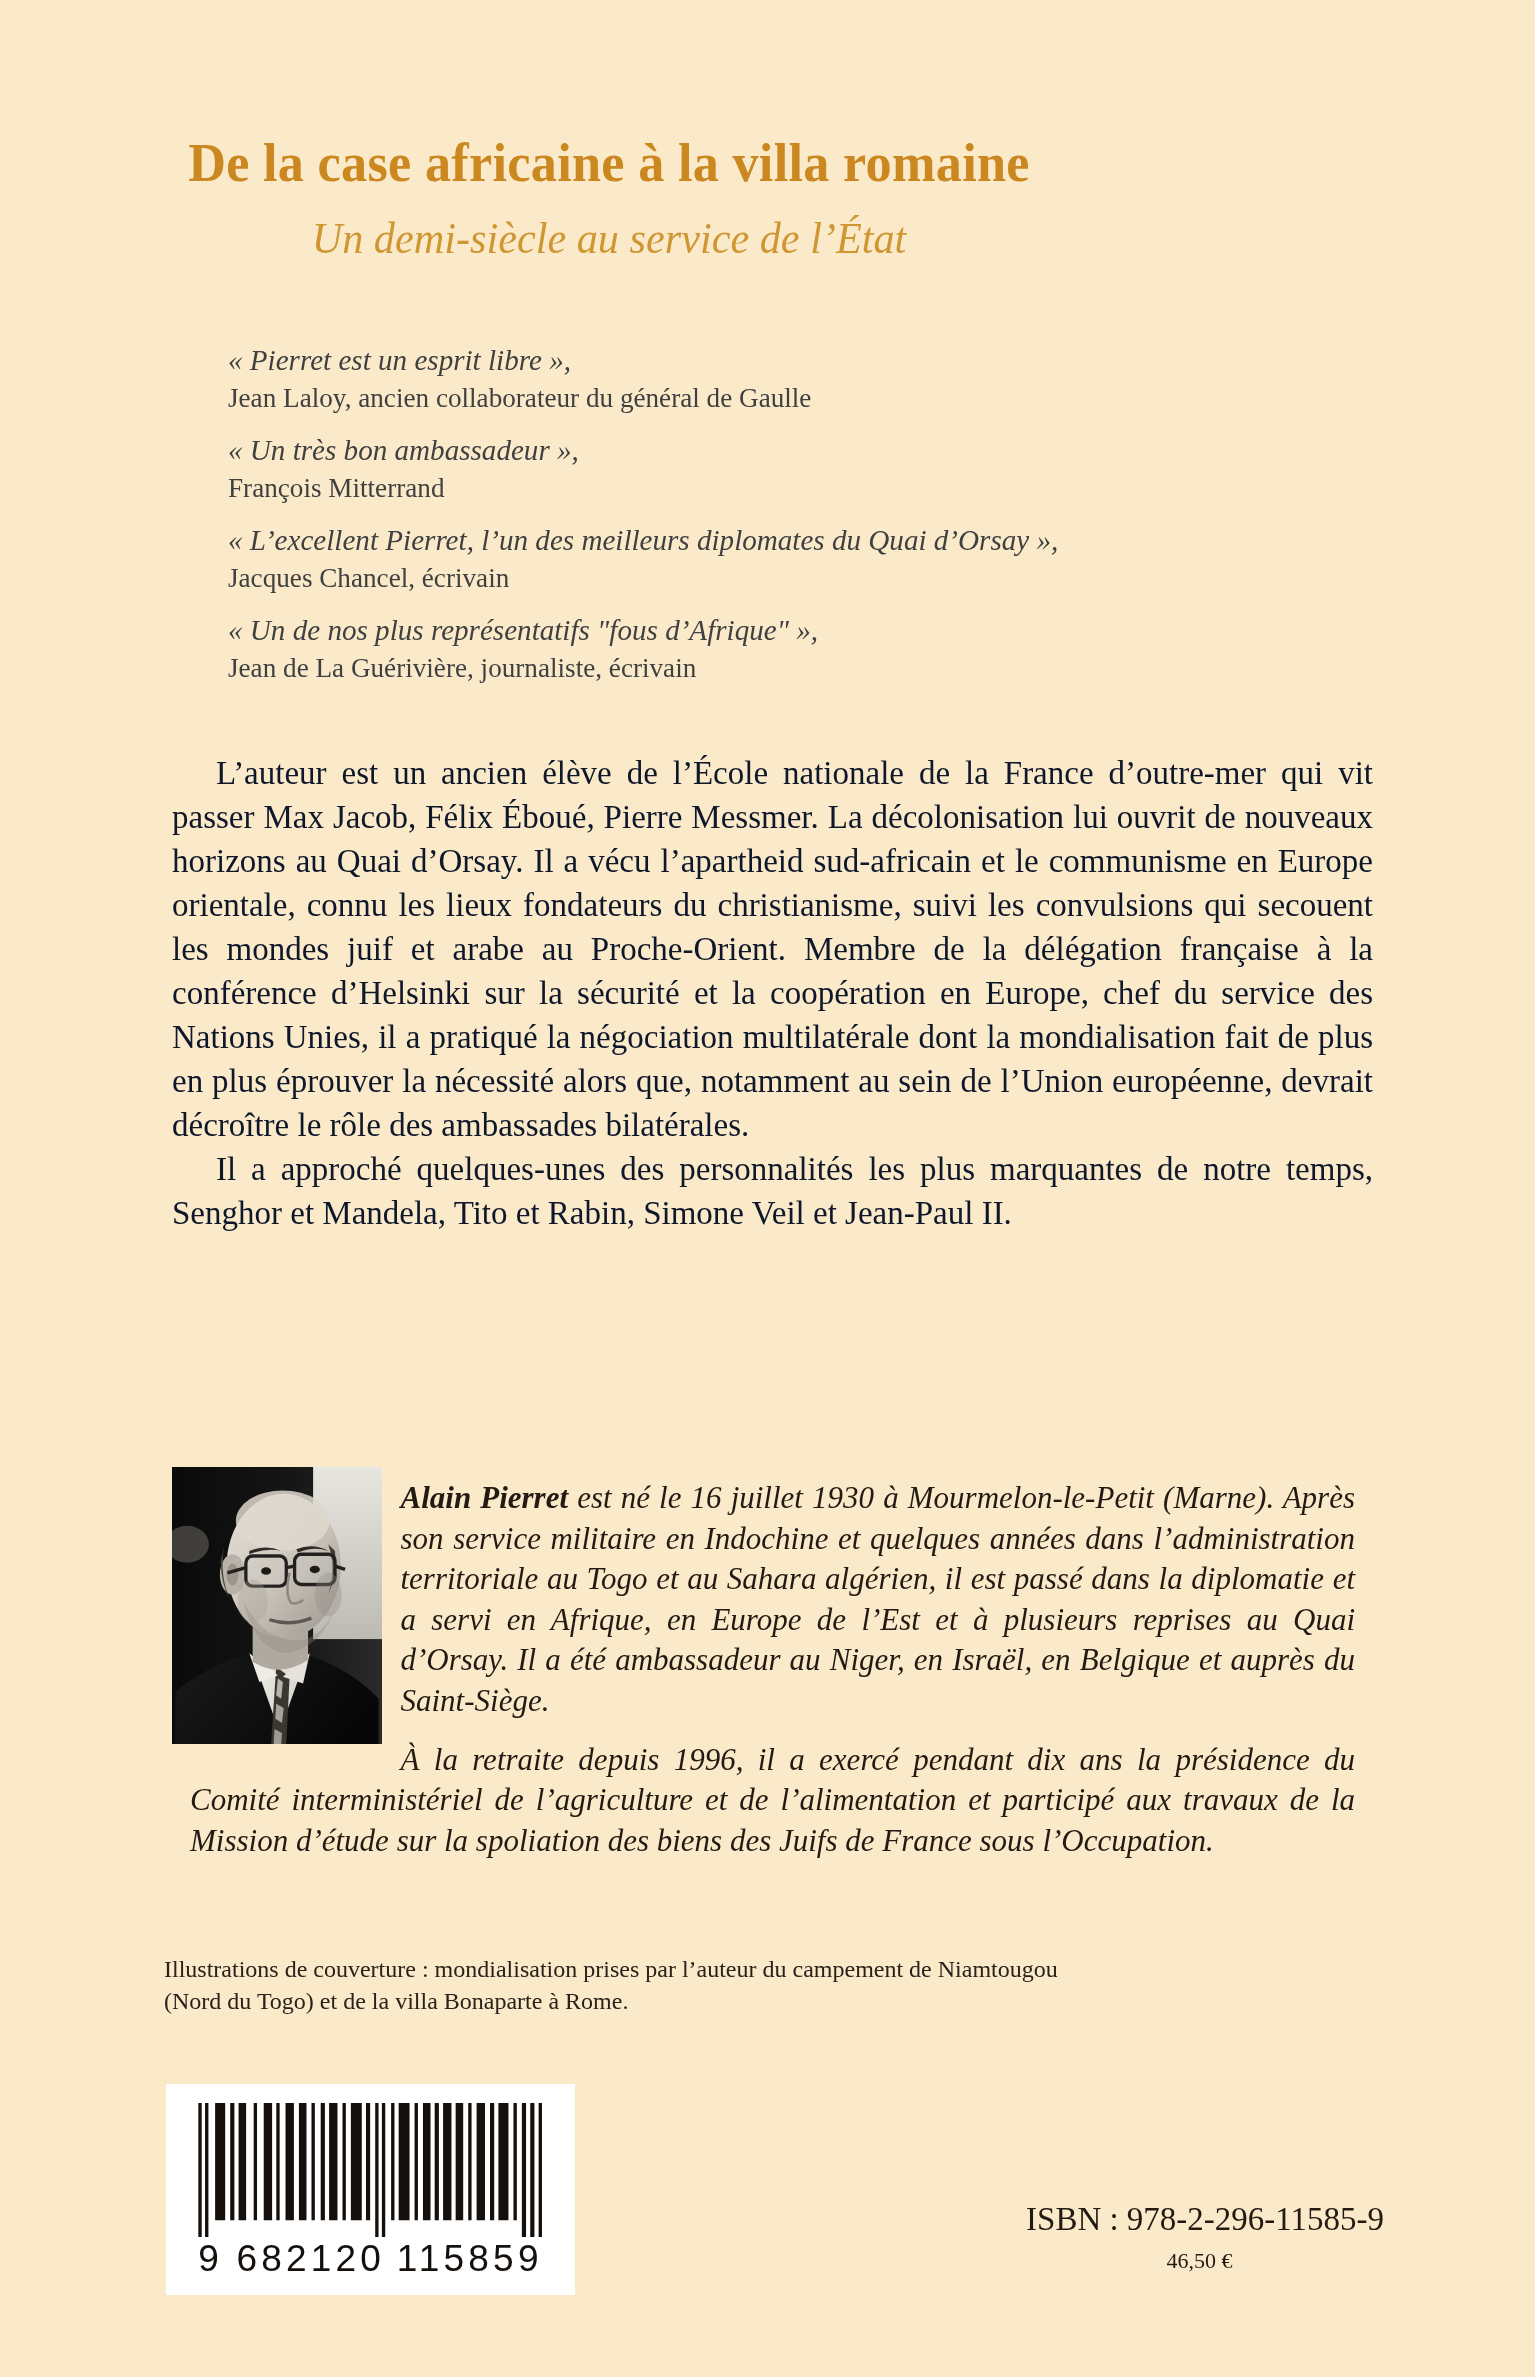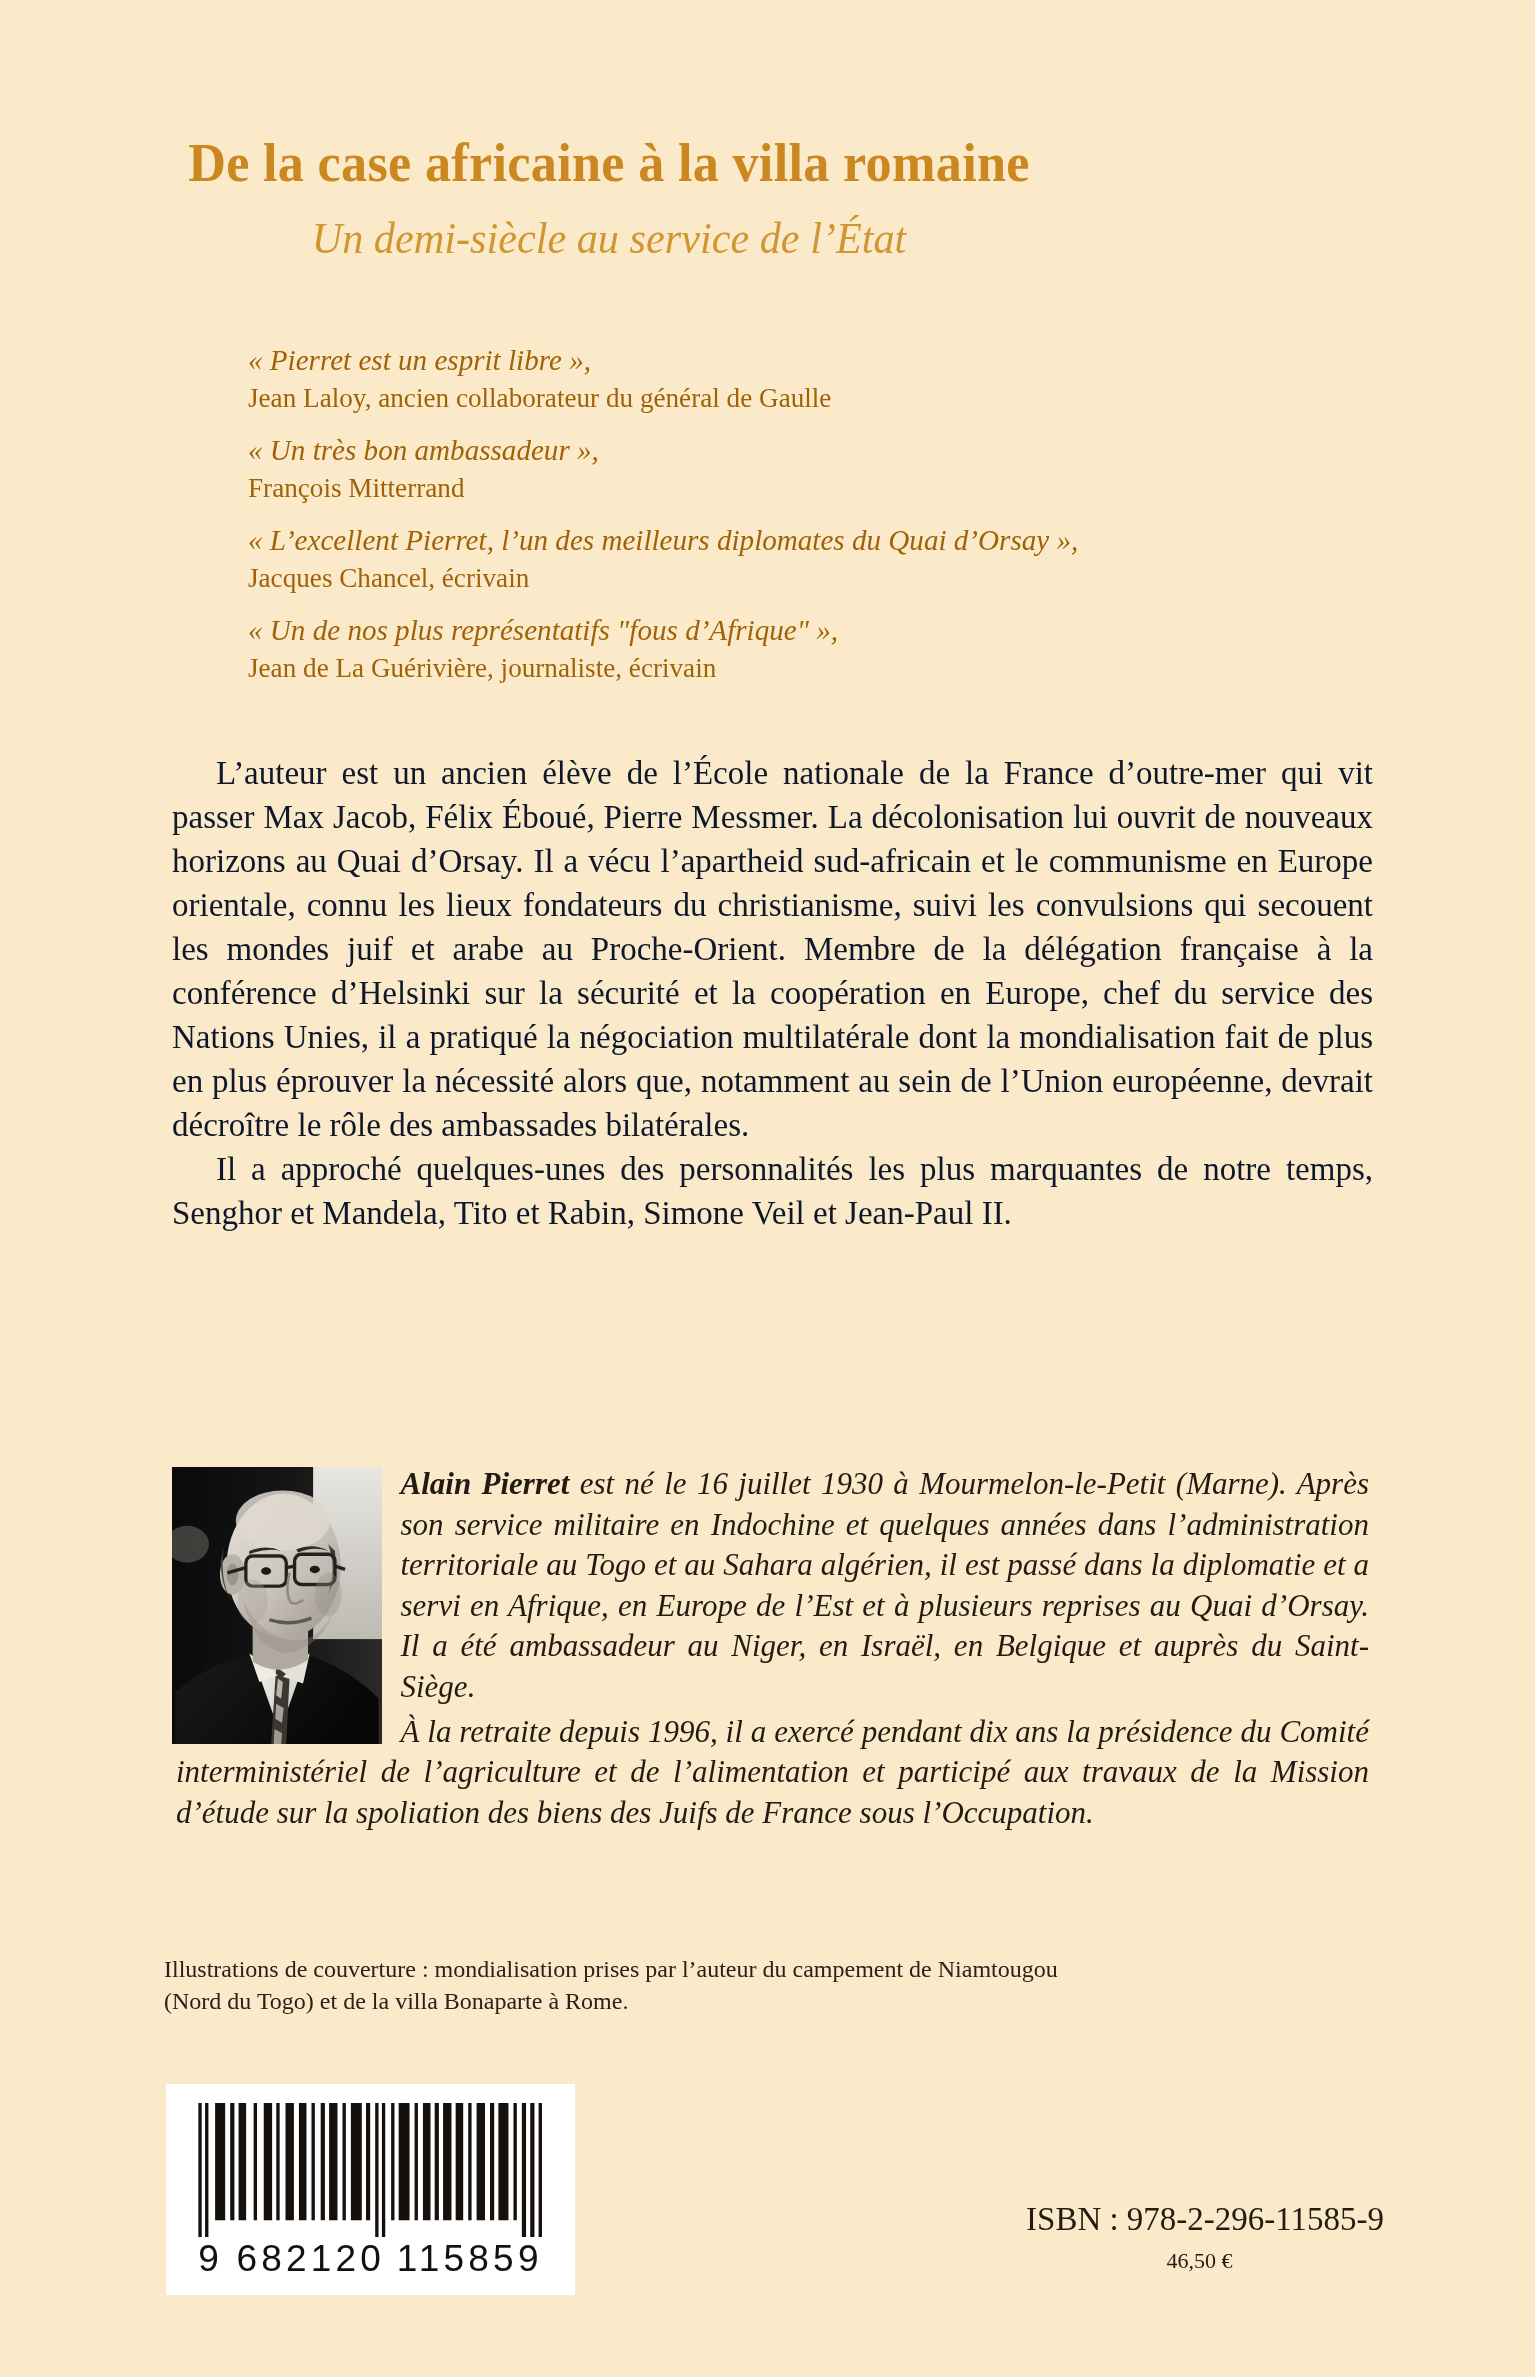--- a/index.html
+++ b/index.html
@@ -50,22 +50,21 @@
     transform-origin: center;
     white-space: nowrap;
   }
 
   
   .quotes {
     position: absolute;
     left: 228px;
     top: 340px;
     width: 1174px;
-    color: #a16207;
-    margin-left: 20px;
+    color: #404040;
   }
   .quote-group { margin-bottom: 13.4px; }
   .quote-line {
     font-style: italic;
     font-size: 30px;
     line-height: 1.30;
     transform: scaleX(0.97);
     transform-origin: left center;
     white-space: nowrap;
   }
@@ -97,21 +96,21 @@
     left: 172px;
     top: 1460px;
     width: 1201px;
     color: #231b13;
     font-size: 31px;
     line-height: 1.31;
     font-style: italic;
     text-align: justify;
   }
   .bio .lead-name { font-weight: 700; font-style: italic; }
-  .bio p { margin: 4px; }
+  .bio p { margin: 18px; }
   .photo {
     float: left;
     width: 210px;
     height: 277px;
     margin: 6.7px 18.5px 5px 0;
     background: #111;
     border: 0;
     overflow: hidden;
     shape-outside: margin-box;
   }

